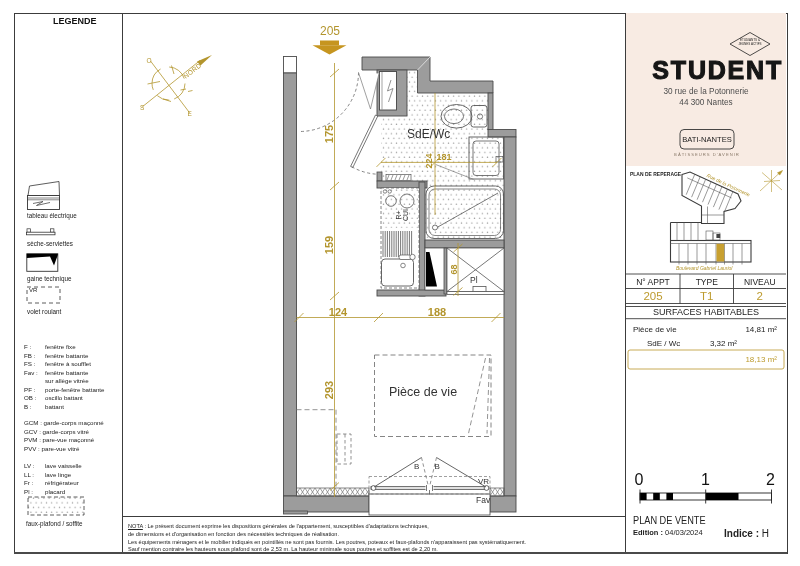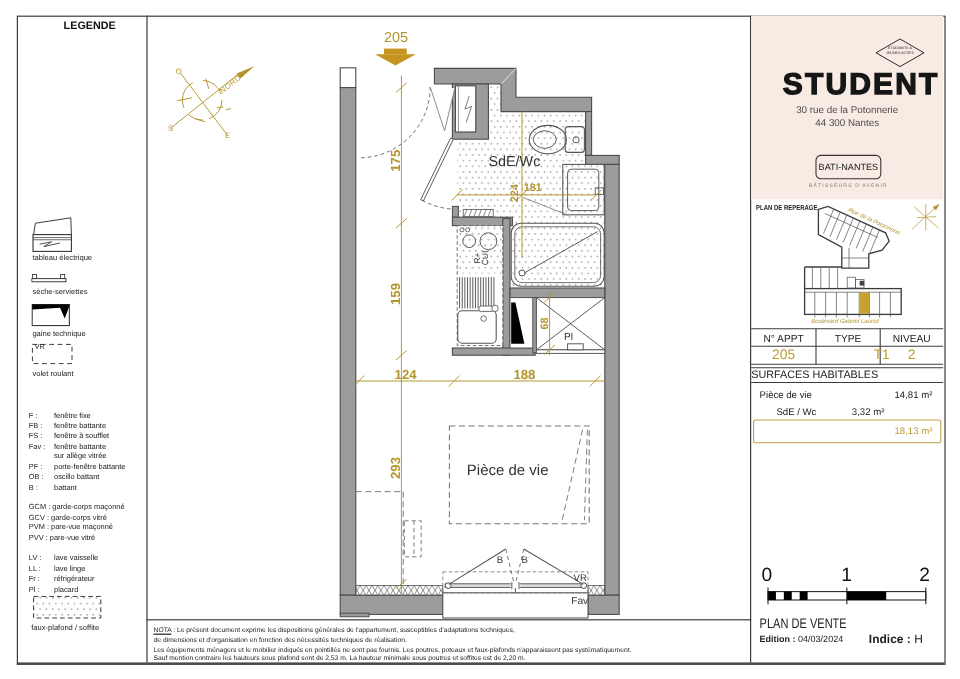--- a/index.html
+++ b/index.html
@@ -409,24 +409,24 @@
 
 <div class="abs" style="left:707px;top:172px;font-size:5px;font-style:italic;color:#b3952d;transform:rotate(25deg);transform-origin:left center;">Rue de la Potonnerie</div>
 
 <div class="abs" style="left:676px;top:265px;font-size:5px;font-style:italic;color:#b3952d;">Boulevard Gabriel Lauriol</div>
 
 <div class="abs" style="left:626px;top:277px;width:54px;text-align:center;font-size:8.5px;color:#222;">N° APPT</div>
 <div class="abs" style="left:680px;top:277px;width:53.5px;text-align:center;font-size:8.5px;color:#222;">TYPE</div>
 <div class="abs" style="left:733.5px;top:277px;width:52.5px;text-align:center;font-size:8.5px;color:#222;">NIVEAU</div>
 
 <div class="abs" style="left:626px;top:290px;width:54px;text-align:center;font-size:11.5px;color:#bd9b2e;">205</div>
-<div class="abs" style="left:708px;top:290px;width:53.5px;text-align:center;font-size:11.5px;color:#bd9b2e;">T1</div>
+<div class="abs" style="left:680px;top:290px;width:53.5px;text-align:center;font-size:11.5px;color:#bd9b2e;">T1</div>
 <div class="abs" style="left:733.5px;top:290px;width:52.5px;text-align:center;font-size:11.5px;color:#bd9b2e;">2</div>
 
-<div class="abs" style="left:626px;top:307px;width:160px;text-align:left;font-size:9px;color:#222;">SURFACES HABITABLES</div>
+<div class="abs" style="left:626px;top:307px;width:160px;text-align:center;font-size:9px;color:#222;">SURFACES HABITABLES</div>
 
 <div class="abs" style="left:633px;top:325px;font-size:8px;color:#222;">Pièce de vie</div>
 <div class="abs" style="left:700px;top:325px;width:77px;text-align:right;font-size:8px;color:#222;">14,81  m²</div>
 
 <div class="abs" style="left:647px;top:339px;font-size:8px;color:#222;">SdE  /  Wc</div>
 <div class="abs" style="left:660px;top:339px;width:77px;text-align:right;font-size:8px;color:#222;">3,32  m²</div>
 
 <div class="abs" style="left:700px;top:355px;width:77px;text-align:right;font-size:8px;color:#bd9b2e;">18,13 m²</div>
 
 <div class="abs" style="left:634.5px;top:471px;font-size:16px;color:#111;">0</div>

